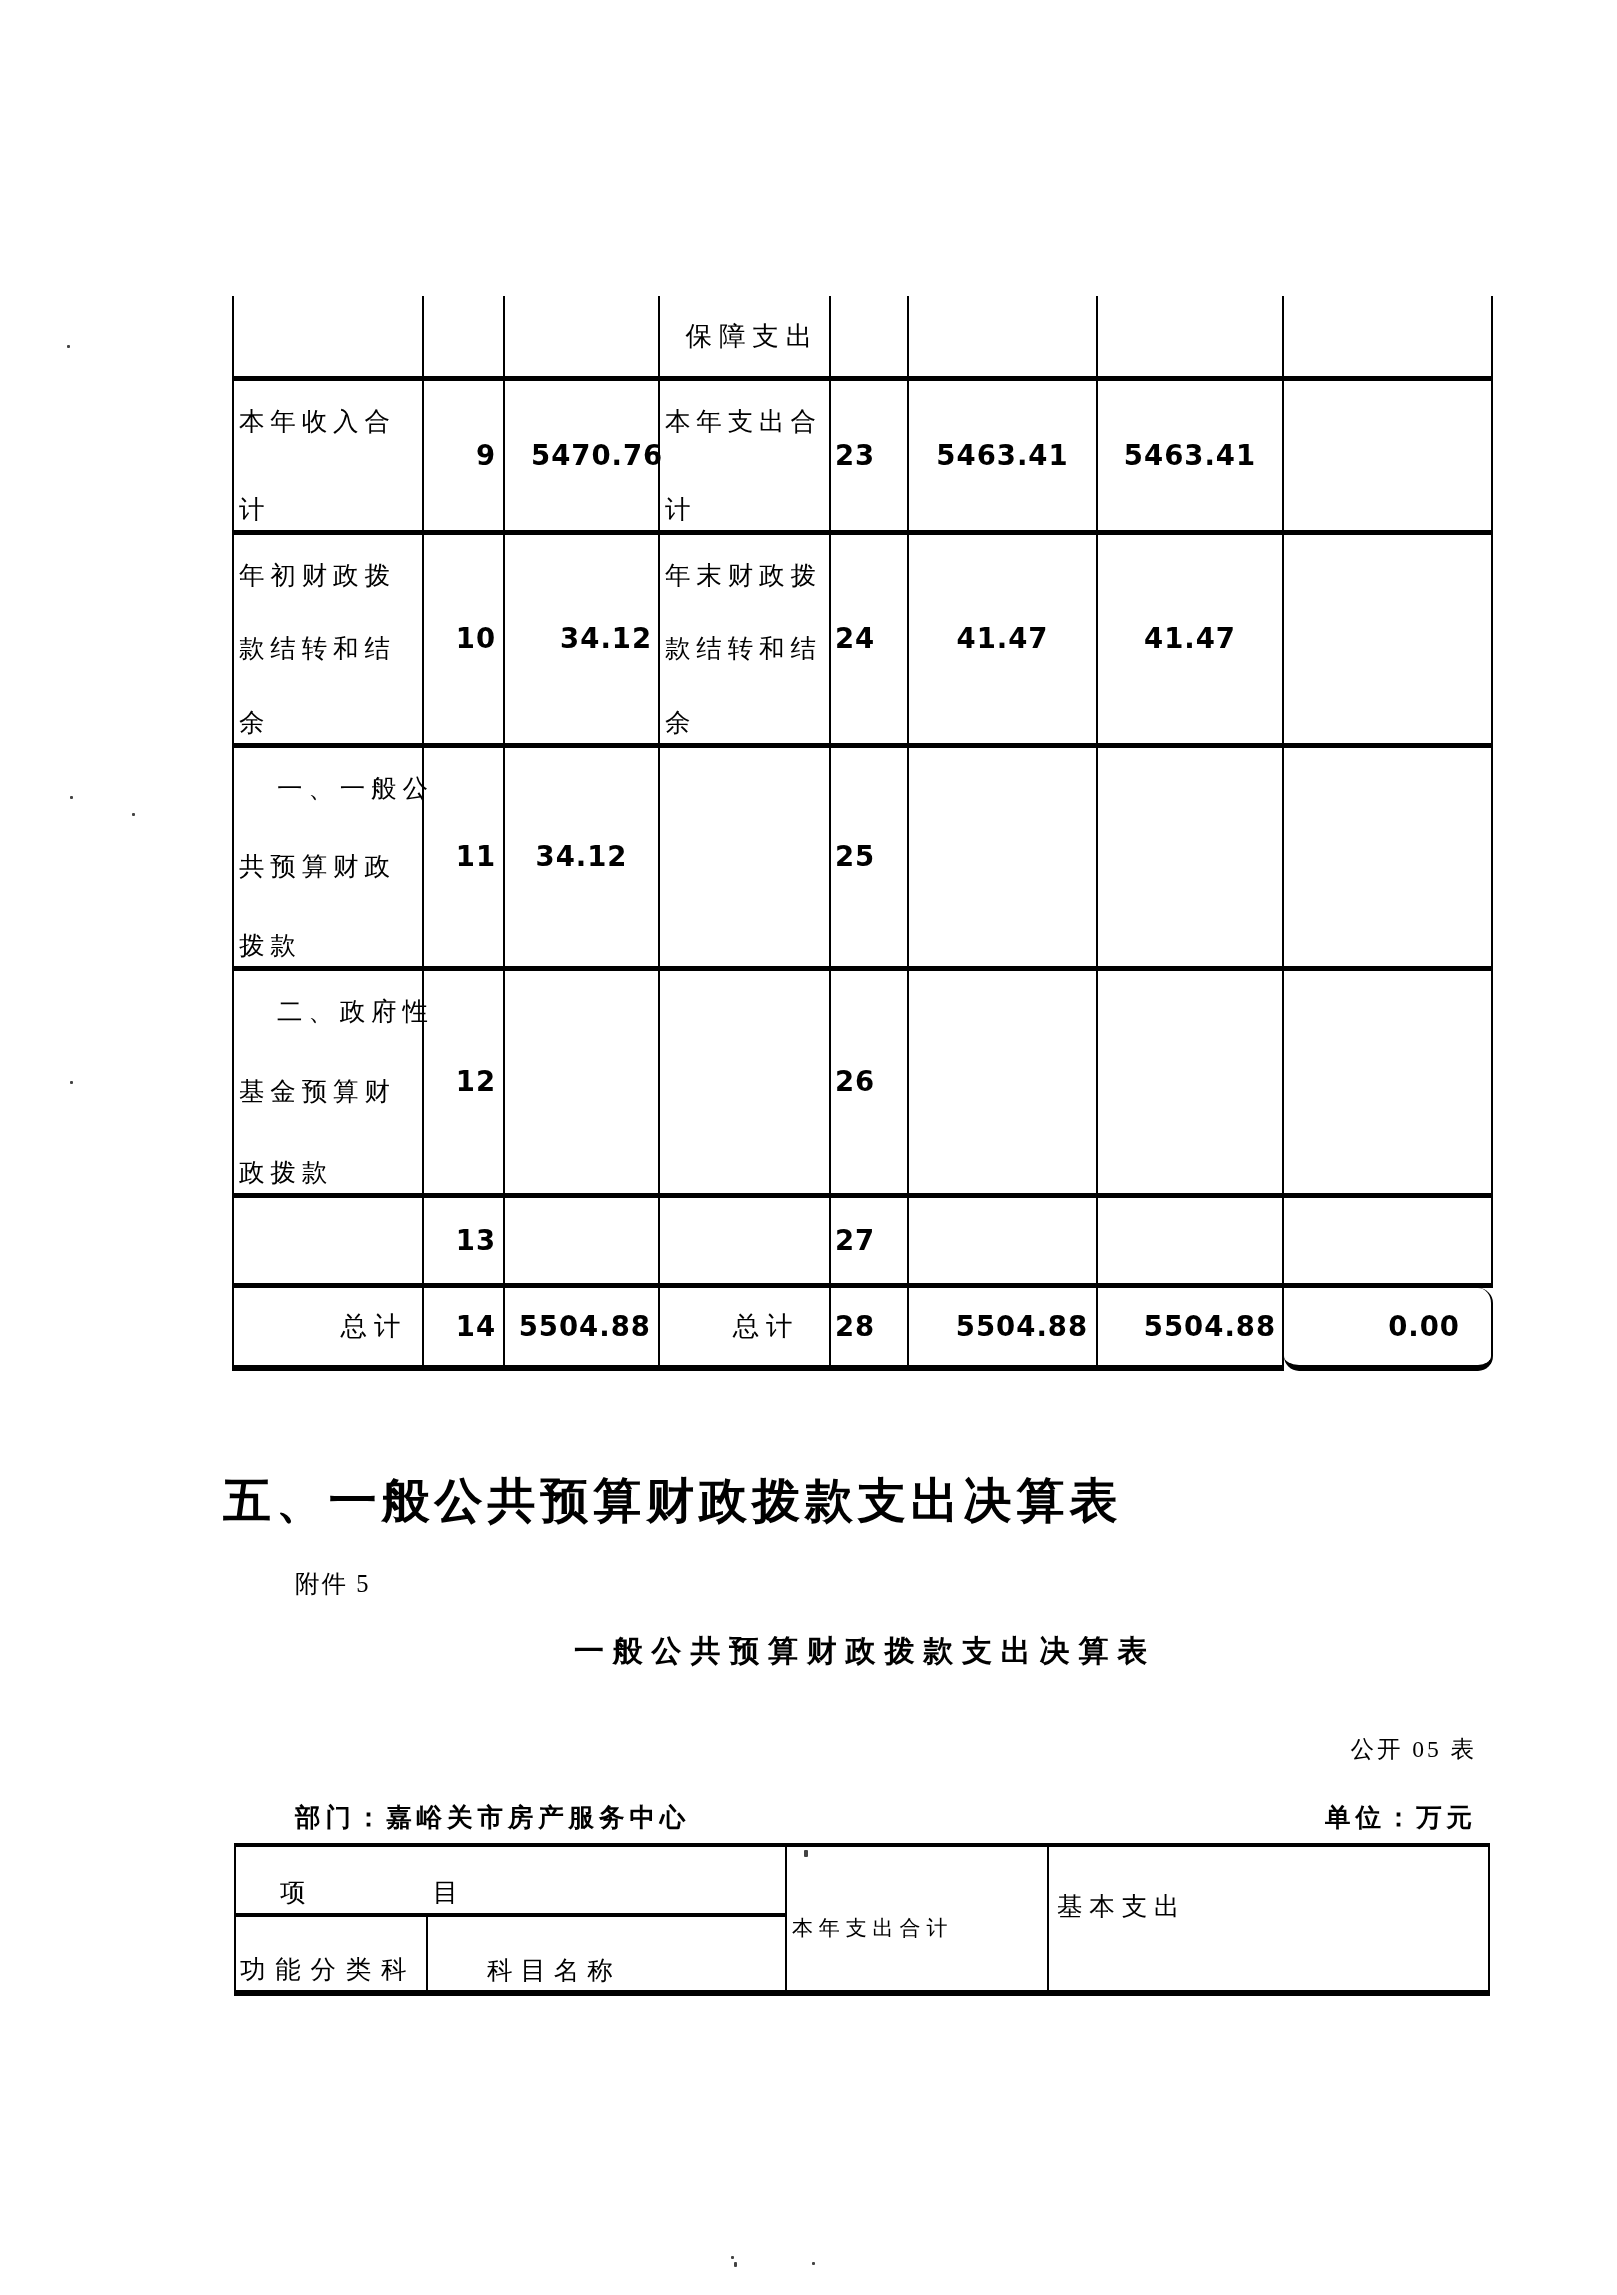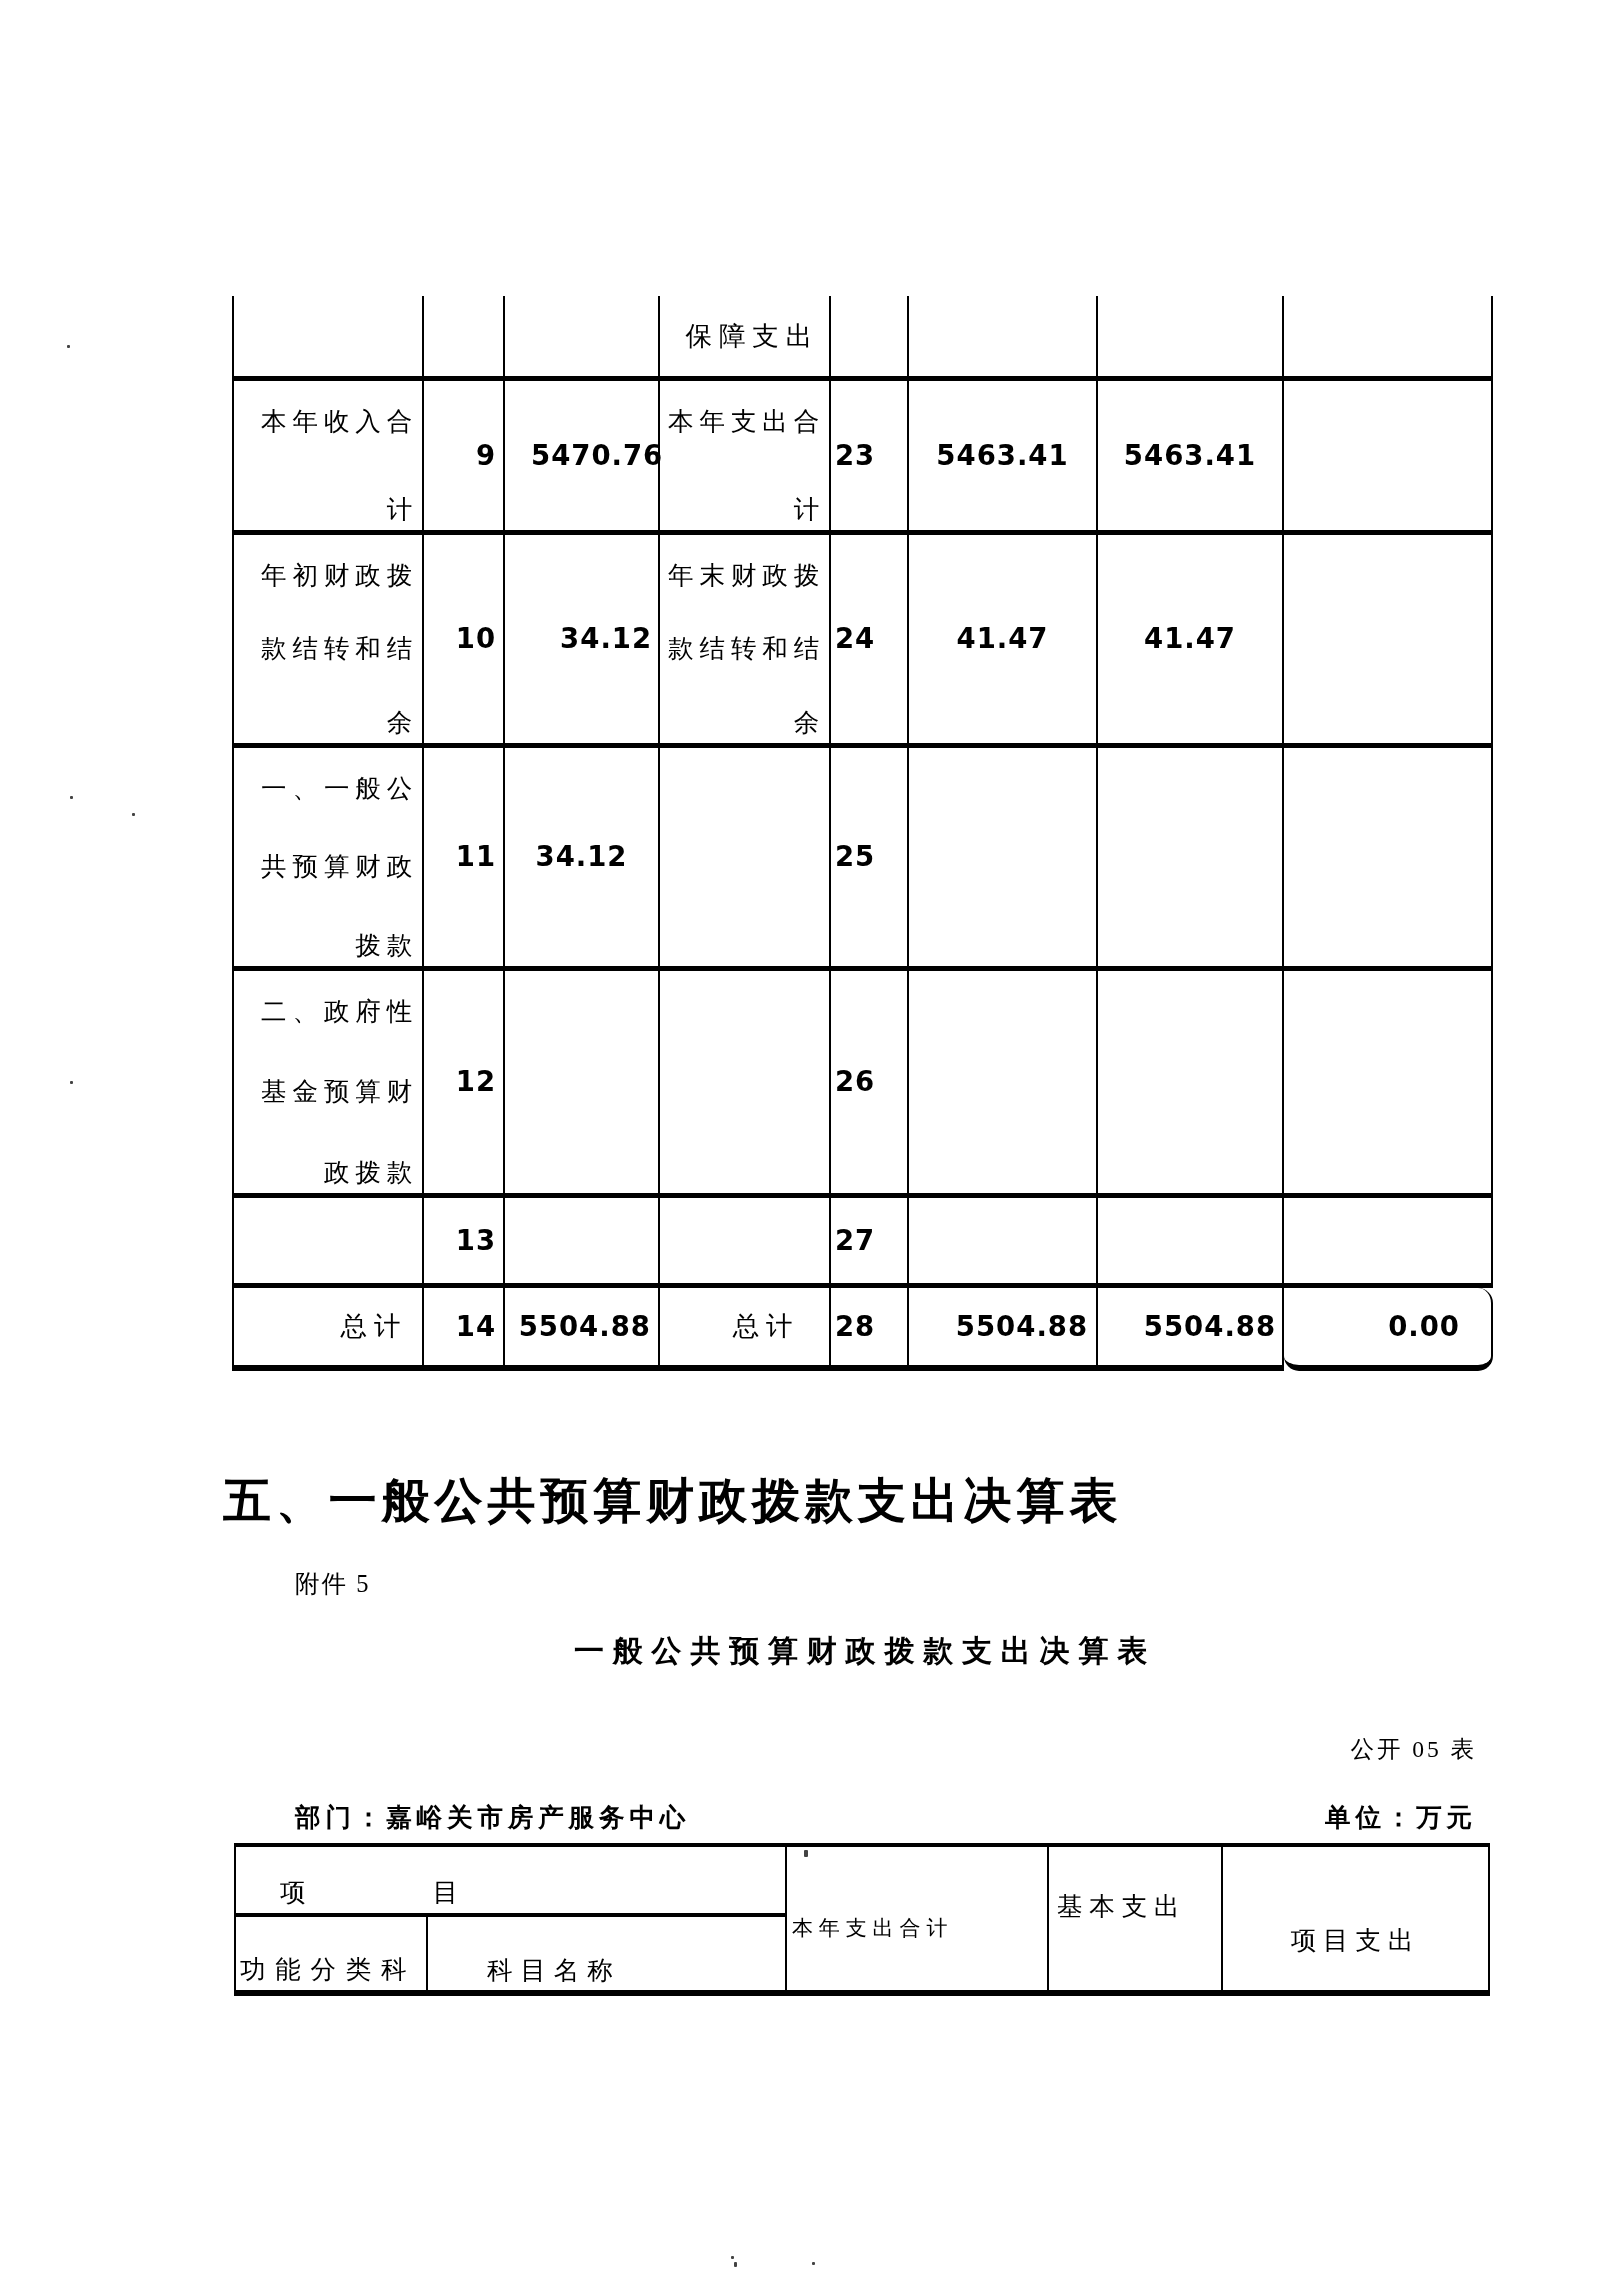--- a/index.html
+++ b/index.html
@@ -15,21 +15,21 @@
     grid-template-rows:85px 154px 213px 223px 227px 90px 83px;
     border-left:2.5px solid #000;
   }
   .cell{
     box-sizing:border-box;border-right:2.5px solid #000;border-bottom:5.9px solid #000;
     display:flex;align-items:center;justify-content:center;
     font-size:26.5px;letter-spacing:6.9px;line-height:1;
   }
   .cell.r6{border-bottom:6.9px solid #000;}
   .num{font-family:"DejaVu Sans","Liberation Sans",sans-serif;font-weight:700;font-size:27.5px;letter-spacing:1px;}
-  .multi{flex-direction:column;align-items:flex-end;justify-content:space-between;
+  .multi{flex-direction:column;align-items:flex-start;justify-content:space-between;
          padding:27.5px 3.9px 7.9px 4.9px;font-size:25.5px;}
   .multi .line{letter-spacing:5.9px;line-height:1;white-space:nowrap;}
   .line.indent{padding-left:38px;}
   
   .c1{justify-content:flex-end;padding-right:6.9px;}
   .c4{justify-content:flex-start;padding-left:3.9px;}
   .r0.c3{justify-content:flex-start;padding-left:25.5px;}
   .r1.c2{justify-content:flex-start;padding-left:26px;}
   .r2.c2{justify-content:flex-end;padding-right:5.9px;}
   .r6.c0{justify-content:flex-end;padding-right:14.7px;}
@@ -238,23 +238,20 @@
     </div>
     <div class="t2cell t2-subj">
       <span>科目名称</span>
     </div>
     <div class="t2cell t2-total">
       <span>本年支出合计</span>
     </div>
     <div class="t2cell t2-basic">
       <span>基本支出</span>
     </div>
-    <div class="t2cell t2-proj">
-      <span>项目支出</span>
-    </div>
   </div>
 
   <div class="dot" style="left:67px;top:345px;width:3.4px;height:2.9px;"></div>
   <div class="dot" style="left:70px;top:796px;width:2.9px;height:2.5px;"></div>
   <div class="dot" style="left:132px;top:813px;width:3.4px;height:2.5px;"></div>
   <div class="dot" style="left:70px;top:1081px;width:2.9px;height:2.9px;"></div>
   <div class="dot" style="left:804px;top:1850px;width:3.9px;height:6.9px;"></div>
   <div class="dot" style="left:731px;top:2256px;width:2.5px;height:2.9px;"></div>
   <div class="dot" style="left:734px;top:2262px;width:2.9px;height:4.9px;"></div>
   <div class="dot" style="left:812px;top:2262px;width:2.5px;height:2.5px;"></div>

